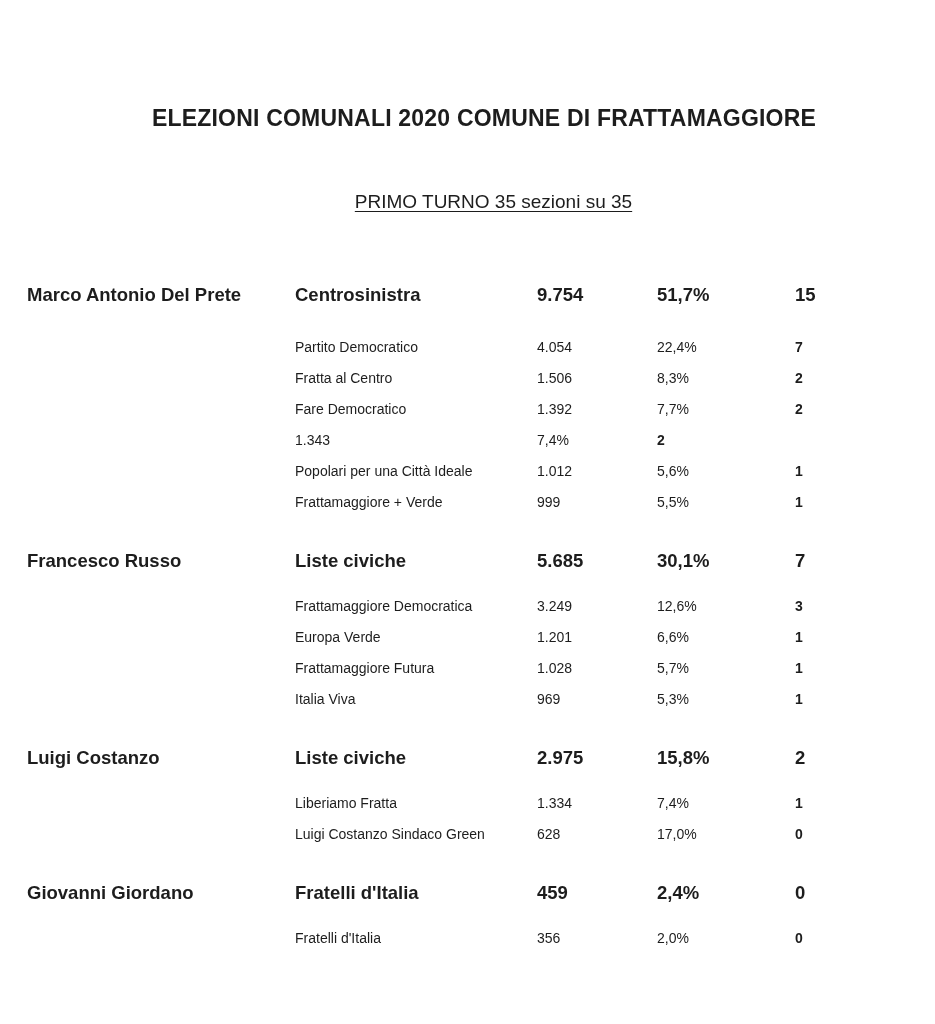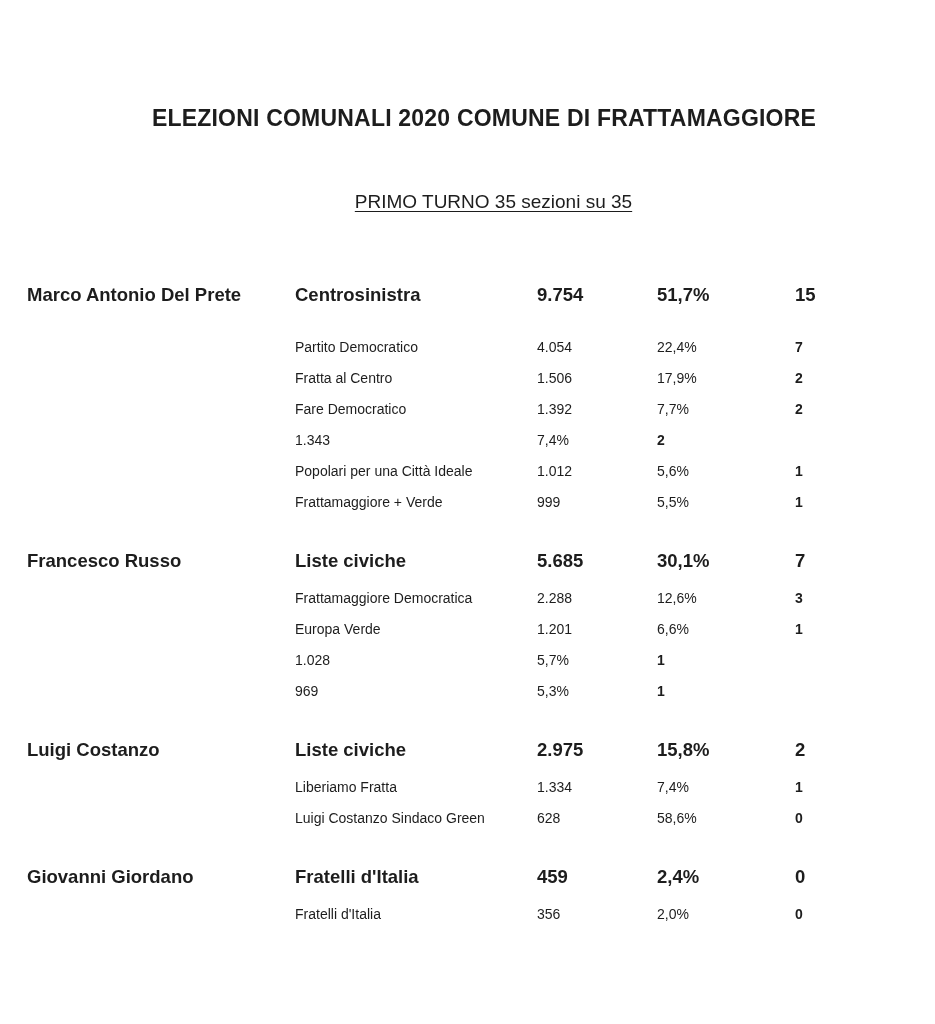--- a/index.html
+++ b/index.html
@@ -50,21 +50,21 @@
     white-space: nowrap;
     font-size: 14px;
   }
   .cell { display: block; }
   .num { text-align: left; }
   .seats { font-weight: bold; }
   .row.header .cell { font-weight: bold; }
   .row.header { font-size: 18.5px; }
   .section { margin-top: 28px; }
   .section:first-child { margin-top: 12px; }
-  .section .lists { margin-top: 6px; }
+  .section .lists { margin-top: 14px; }
   .section.first-section .lists { margin-top: 21px; }
 </style>
 </head>
 <body>
 
 <div class="page">
 
   <h1 class="title">ELEZIONI COMUNALI 2020 COMUNE DI FRATTAMAGGIORE</h1>
   <h2 class="subtitle">PRIMO TURNO 35 sezioni su 35</h2>
 
@@ -83,21 +83,21 @@
           <span class="cell candidate"></span>
           <span class="cell list-name">Partito Democratico</span>
           <span class="cell num votes">4.054</span>
           <span class="cell num pct">22,4%</span>
           <span class="cell num seats">7</span>
         </div>
         <div class="row">
           <span class="cell candidate"></span>
           <span class="cell list-name">Fratta al Centro</span>
           <span class="cell num votes">1.506</span>
-          <span class="cell num pct">17,9%</span>
+          <span class="cell num pct">8,3%</span>
           <span class="cell num seats">2</span>
         </div>
         <div class="row">
           <span class="cell candidate"></span>
           <span class="cell list-name">Fare Democratico</span>
           <span class="cell num votes">1.392</span>
           <span class="cell num pct">7,7%</span>
           <span class="cell num seats">2</span>
         </div>
         <div class="row">
@@ -128,39 +128,41 @@
         <span class="cell candidate">Francesco Russo</span>
         <span class="cell list-name">Liste civiche</span>
         <span class="cell num votes">5.685</span>
         <span class="cell num pct">30,1%</span>
         <span class="cell num seats">7</span>
       </div>
       <div class="lists">
         <div class="row">
           <span class="cell candidate"></span>
           <span class="cell list-name">Frattamaggiore Democratica</span>
-          <span class="cell num votes">2.288</span>
+          <span class="cell num votes">3.249</span>
           <span class="cell num pct">12,6%</span>
           <span class="cell num seats">3</span>
         </div>
         <div class="row">
           <span class="cell candidate"></span>
           <span class="cell list-name">Europa Verde</span>
           <span class="cell num votes">1.201</span>
           <span class="cell num pct">6,6%</span>
           <span class="cell num seats">1</span>
         </div>
         <div class="row">
           <span class="cell candidate"></span>
+          <span class="cell list-name">Frattamaggiore Futura</span>
           <span class="cell num votes">1.028</span>
           <span class="cell num pct">5,7%</span>
           <span class="cell num seats">1</span>
         </div>
         <div class="row">
           <span class="cell candidate"></span>
+          <span class="cell list-name">Italia Viva</span>
           <span class="cell num votes">969</span>
           <span class="cell num pct">5,3%</span>
           <span class="cell num seats">1</span>
         </div>
       </div>
     </section>
 
     <section class="section">
       <div class="row header">
         <span class="cell candidate">Luigi Costanzo</span>
@@ -174,21 +176,21 @@
           <span class="cell candidate"></span>
           <span class="cell list-name">Liberiamo Fratta</span>
           <span class="cell num votes">1.334</span>
           <span class="cell num pct">7,4%</span>
           <span class="cell num seats">1</span>
         </div>
         <div class="row">
           <span class="cell candidate"></span>
           <span class="cell list-name">Luigi Costanzo Sindaco Green</span>
           <span class="cell num votes">628</span>
-          <span class="cell num pct">58,6%</span>
+          <span class="cell num pct">17,0%</span>
           <span class="cell num seats">0</span>
         </div>
       </div>
     </section>
 
     <section class="section">
       <div class="row header">
         <span class="cell candidate">Giovanni Giordano</span>
         <span class="cell list-name">Fratelli d'Italia</span>
         <span class="cell num votes">459</span>

